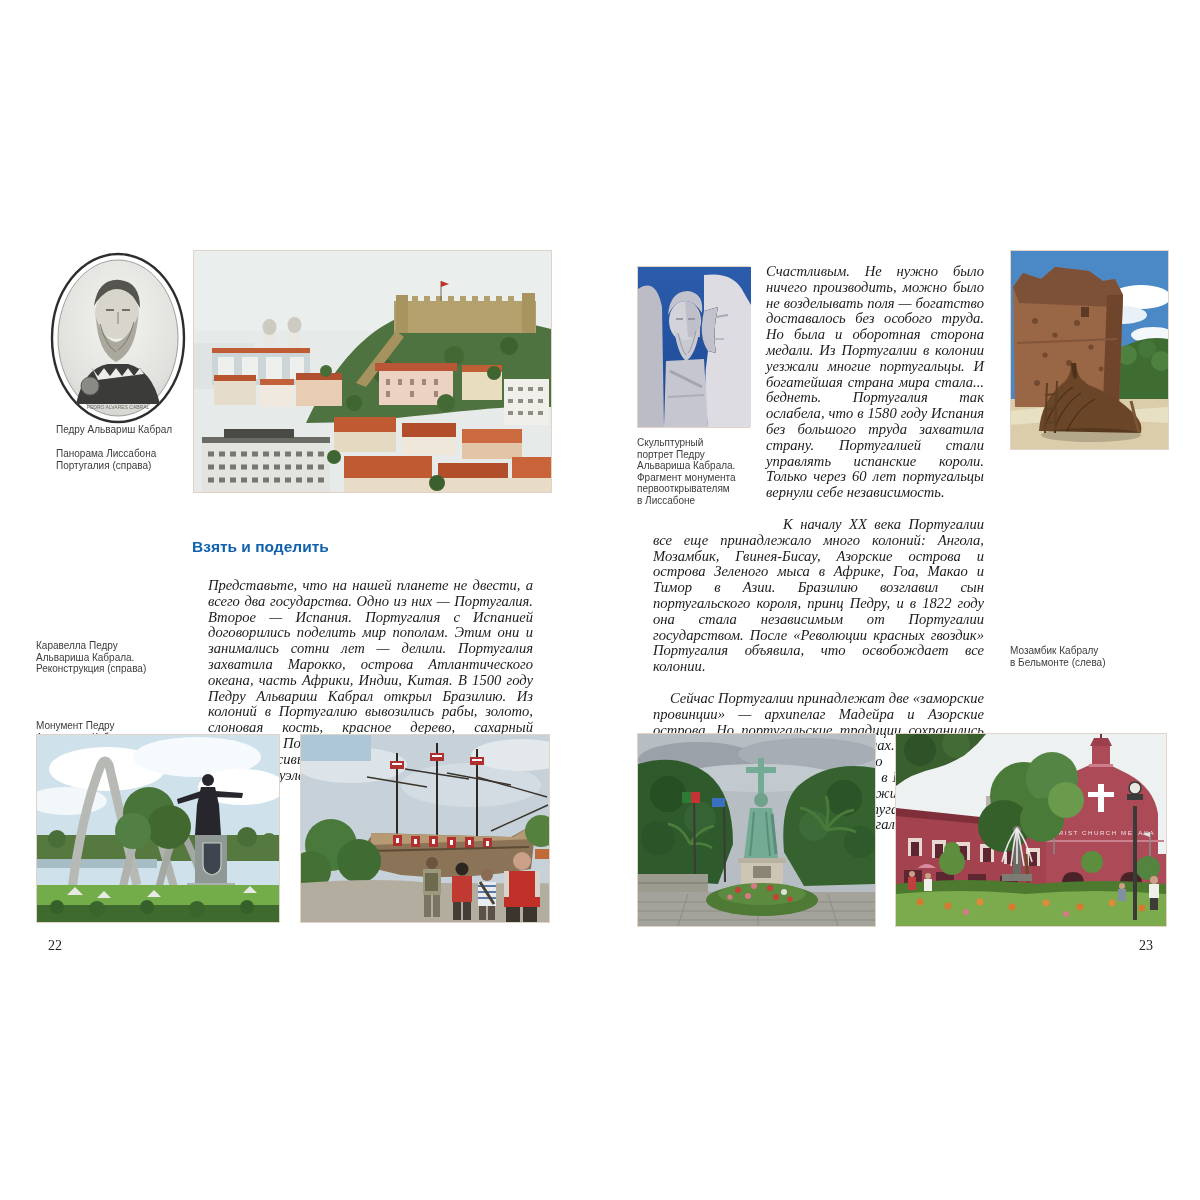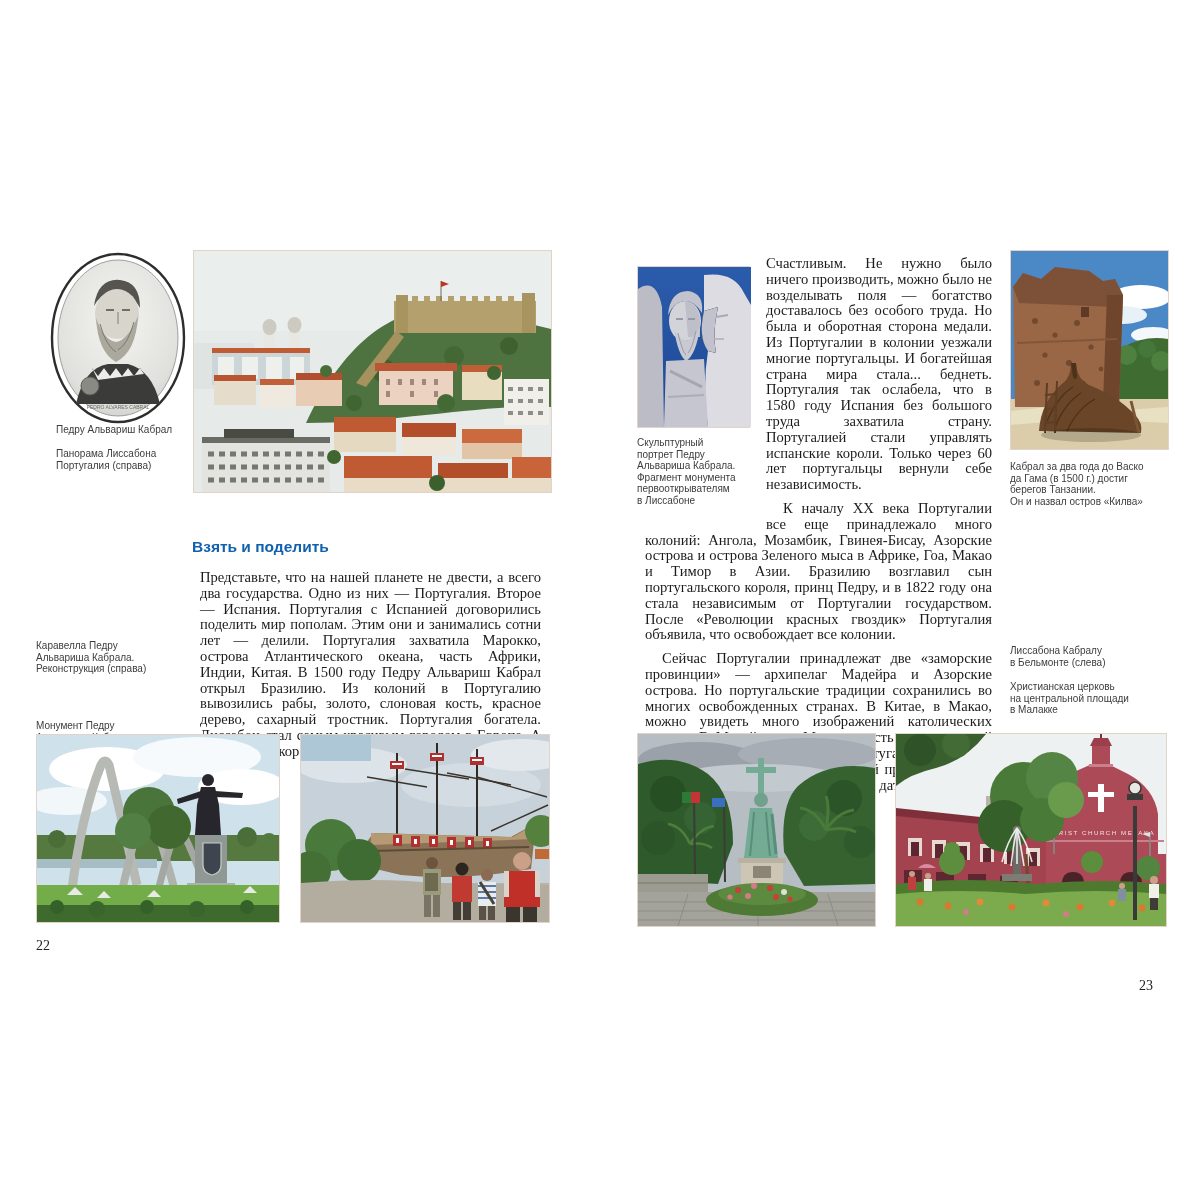--- a/index.html
+++ b/index.html
@@ -4,21 +4,21 @@
 <style>
   html,body{margin:0;padding:0;background:#ffffff;}
   .spread{position:relative;width:1200px;height:1200px;background:#ffffff;overflow:hidden;}
   .abs{position:absolute;}
   .photo{position:absolute;border:1px solid #e2d3c9;background:#fff;}
   .photo svg{display:block;}
   .cap{position:absolute;font-family:"Liberation Sans",sans-serif;font-size:10px;line-height:11.6px;color:#3c3c3c;white-space:pre-line;}
   .heading{position:absolute;font-family:"Liberation Sans",sans-serif;font-weight:bold;font-size:21px;letter-spacing:.3px;color:#cb2027;}
   .subheading{position:absolute;font-family:"Liberation Sans",sans-serif;font-weight:bold;font-size:15.5px;color:#1061ae;}
   .bodytext{position:absolute;font-family:"Liberation Serif",serif;font-size:14.6px;line-height:15.8px;text-align:justify;color:#1b1b1b;}
-  .bodytext p{margin:8px;}
+  .bodytext p{margin:16px;font-style:italic;}
   .bodytext p + p{text-indent:17px;}
   .pagenum{position:absolute;font-family:"Liberation Serif",serif;font-size:14px;color:#222;}
   figure.sculpt{float:left;width:113px;min-height:258px;margin:18px 16px 2px 0;padding:0;}
   figure.sculpt figcaption{font-family:"Liberation Sans",sans-serif;font-size:10px;line-height:11.6px;color:#3c3c3c;white-space:pre-line;margin-top:9px;}
   .sculpt-img{border:1px solid #e2d3c9;}
 </style>
 </head>
 <body>
 
 <div class="spread">
@@ -273,21 +273,21 @@
         <circle cx="221" cy="126" r="9" fill="#caa088"></circle>
           <rect x="203" y="136" width="36" height="36" fill="#c03028"></rect>
           <rect x="203" y="136" width="5" height="26" fill="#d8d4cc"></rect>
           <rect x="234" y="136" width="5" height="26" fill="#d8d4cc"></rect>
           <rect x="205" y="172" width="14" height="15" fill="#3a352e"></rect>
           <rect x="222" y="172" width="14" height="15" fill="#3a352e"></rect>
       </g>
     </svg>
   </div>
 
-  <div class="pagenum" style="left:36px;top:938px;">22</div>
+  <div class="pagenum" style="left:48px;top:938px;">22</div>
 
   <div class="bodytext" style="left:637px;top:248px;width:363px;">
     <figure class="sculpt">
       <div class="sculpt-img">
         <svg width="113" height="160" viewBox="0 0 113 160" style="display:block">
           <defs>
               <linearGradient id="sk" x1="0" y1="0" x2="0" y2="1">
                 <stop offset="0%" stop-color="#2b5cab"></stop>
                 <stop offset="100%" stop-color="#1c4793"></stop>
               </linearGradient>
@@ -359,29 +359,22 @@
           <line x1="36" y1="132" x2="34" y2="182"></line>
           <line x1="46" y1="130" x2="44" y2="182"></line>
           <line x1="34" y1="144" x2="46" y2="143"></line>
           <line x1="34" y1="158" x2="45" y2="157"></line>
           <line x1="34" y1="172" x2="45" y2="171"></line>
         </g>
       <ellipse cx="80" cy="184" rx="50" ry="7" fill="#000000" opacity="0.18"></ellipse>
     </svg>
   </div>
 
-  <div class="cap" style="left:1010px;top:461px;width:170px;">Кабрал за два года до Васко
-да Гама (в 1500 г.) достиг
-берегов Танзании.
-Он и назвал остров «Килва»</div>
-  <div class="cap" style="left:1010px;top:645px;width:170px;">Лиссабона Кабралу
+  <div class="cap" style="left:1010px;top:645px;width:170px;">Мозамбик Кабралу
 в Бельмонте (слева)</div>
-  <div class="cap" style="left:1010px;top:681px;width:170px;">Христианская церковь
-на центральной площади
-в Малакке</div>
 
   <div class="photo" style="left:637px;top:733px;">
     <svg width="237" height="192" viewBox="0 0 237 192">
       <rect width="237" height="192" fill="#b6bdc3"></rect>
       <ellipse cx="60" cy="26" rx="60" ry="18" fill="#9aa1a8"></ellipse>
         <ellipse cx="170" cy="20" rx="70" ry="16" fill="#a6adb4"></ellipse>
         <ellipse cx="120" cy="44" rx="80" ry="14" fill="#c2c9cf"></ellipse>
       <path d="M0 30 Q40 18 70 40 Q95 60 95 110 L80 150 L0 145 Z" fill="#2f5a2c"></path>
       <circle cx="30" cy="60" r="18" fill="#274f24"></circle>
         <circle cx="62" cy="84" r="16" fill="#366333"></circle>
@@ -545,15 +538,15 @@
           <rect x="222" y="155" width="8" height="12" fill="#8090a0"></rect>
         <circle cx="16" cy="140" r="3" fill="#caa088"></circle>
           <rect x="12" y="143" width="8" height="13" fill="#c04040"></rect>
         <circle cx="32" cy="142" r="3" fill="#caa088"></circle>
           <rect x="28" y="145" width="8" height="12" fill="#f0f0ea"></rect>
         <path d="M22 134 Q30 126 40 134 Z" fill="#d98aa0"></path>
       </g>
     </svg>
   </div>
 
-  <div class="pagenum" style="left:1139px;top:938px;margin-top:40px;">23</div>
+  <div class="pagenum" style="left:1139px;top:938px;">23</div>
 
 </div>
 
 </body></html>

